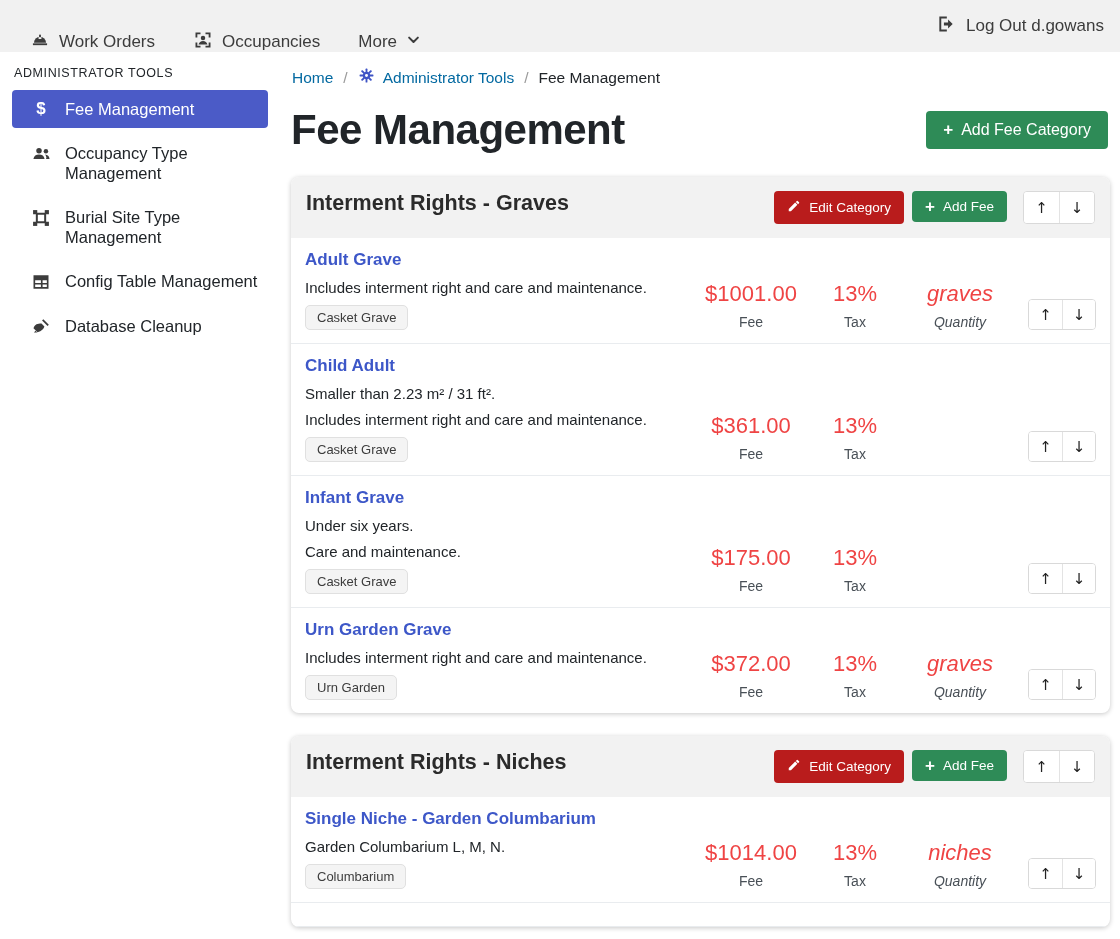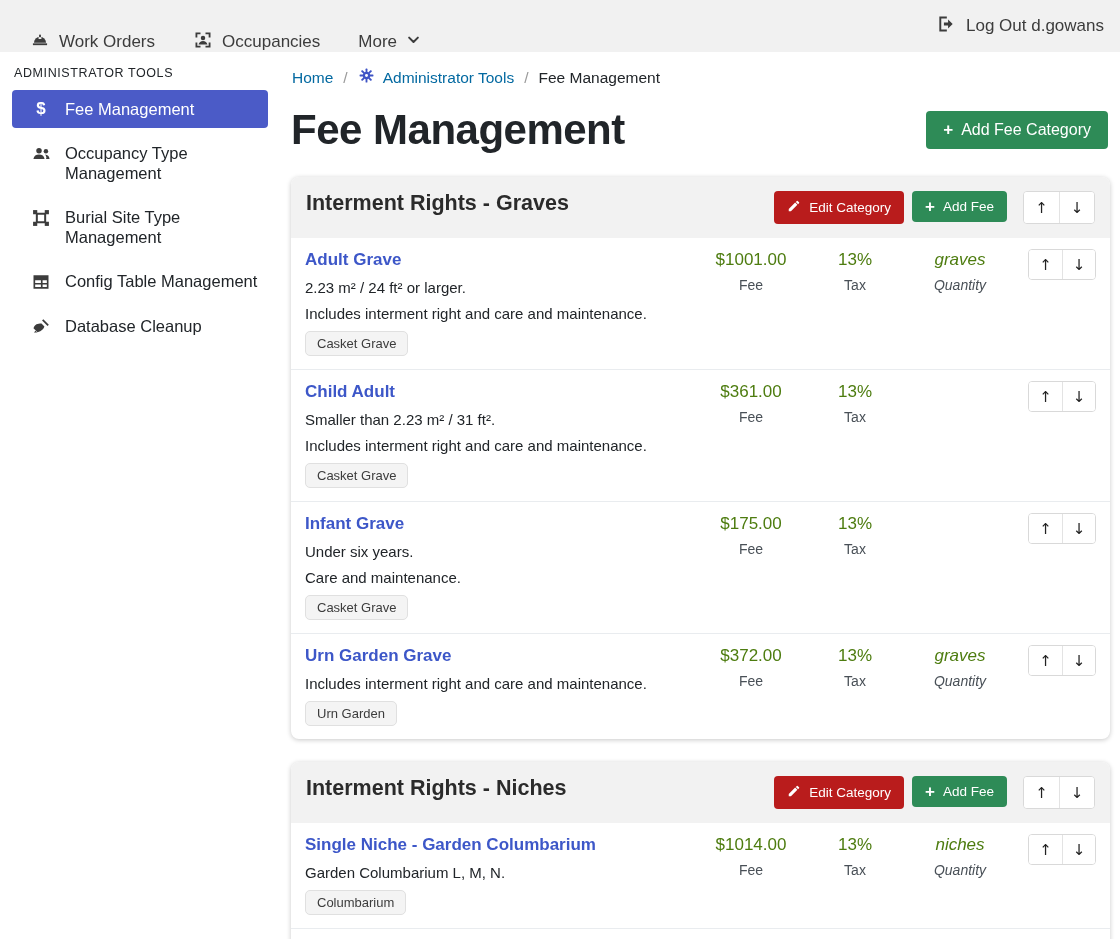--- a/index.html
+++ b/index.html
@@ -56,31 +56,31 @@
   .category-title { flex: 1; font-size: 21.5px; font-weight: 600; color: #2b2b2b; }
   .btn-edit-category { background: #b91c1c; font-size: 13.5px; padding: 8px 13px; }
   .btn-add-fee { background: #2e8b57; font-size: 13.5px; padding: 8px 13px; }
   .arrow-group { display: inline-flex; border: 1px solid #d9d9d9; border-radius: 4px;
     overflow: hidden; background: #fff; margin-left: 8px; }
   .arrow-btn { background: #fff; border: none; width: 35px; height: 31px; font-size: 15px;
     color: #222; cursor: pointer; font-family: "DejaVu Sans", sans-serif; }
   .arrow-btn + .arrow-btn { border-left: 1px solid #e3e3e3; }
 
   
-  .fee-row { display: flex; align-items: flex-start; padding: 10px 14px 13px 14px; }
+  .fee-row { display: flex; align-items: flex-end; padding: 10px 14px 13px 14px; }
   .fee-row:not(:last-child) { border-bottom: 1px solid #e9ecef; }
   .fee-main { flex: 1; min-width: 0; padding-top: 2px; }
   .fee-name { font-size: 17px; font-weight: 700; color: #3d57c8; text-decoration: none;
     display: inline-block; cursor: pointer; }
   .fee-desc { font-size: 15px; color: #212529; margin-top: 9px; }
   .fee-badge { display: inline-block; margin-top: 9px; background: #f4f4f4;
     border: 1px solid #e0e0e0; border-radius: 5px; padding: 4px 11px; font-size: 13px; color: #3c3c3c; }
   .num-col { text-align: center; padding-top: 2px; }
   .col-fee { width: 106px; } .col-tax { width: 102px; } .col-qty { width: 108px; font-style: italic; }
-  .num-value { font-size: 17px; color: #4d7c0f; }
+  .num-value { font-size: 22px; color: #ef4444; }
   .num-label { font-size: 14px; color: #495057; margin-top: 7px; }
   .row-arrows { margin-left: 14px; margin-top: 1px; }
   .row-arrows .arrow-btn { width: 33px; height: 29px; }
   .cat2 .fee-row:last-child { border-bottom: 1px solid #e9ecef; }
 </style>
 </head>
 <body>
 
 <header class="navbar">
 
@@ -242,21 +242,20 @@
       <span class="arrow-group">
         <button class="arrow-btn"><span class="arrow-up-glyph">↑</span></button>
         <button class="arrow-btn"><span class="arrow-down-glyph">↓</span></button>
       </span>
     </div>
     <div class="category-body">
   <div class="fee-row">
     <div class="fee-main">
       <a class="fee-name">Adult Grave</a>
       <div class="fee-descs">
-                  <div class="fee-desc">2.23 m² / 24 ft² or larger.</div>
                   <div class="fee-desc">Includes interment right and care and maintenance.</div>
                 </div>
       <span class="fee-badge">Casket Grave</span>
     </div>
     <div class="num-col col-fee">
       <div class="num-value">$1001.00</div>
       <div class="num-label">Fee</div>
     </div>
     <div class="num-col col-tax">
       <div class="num-value">13%</div>

